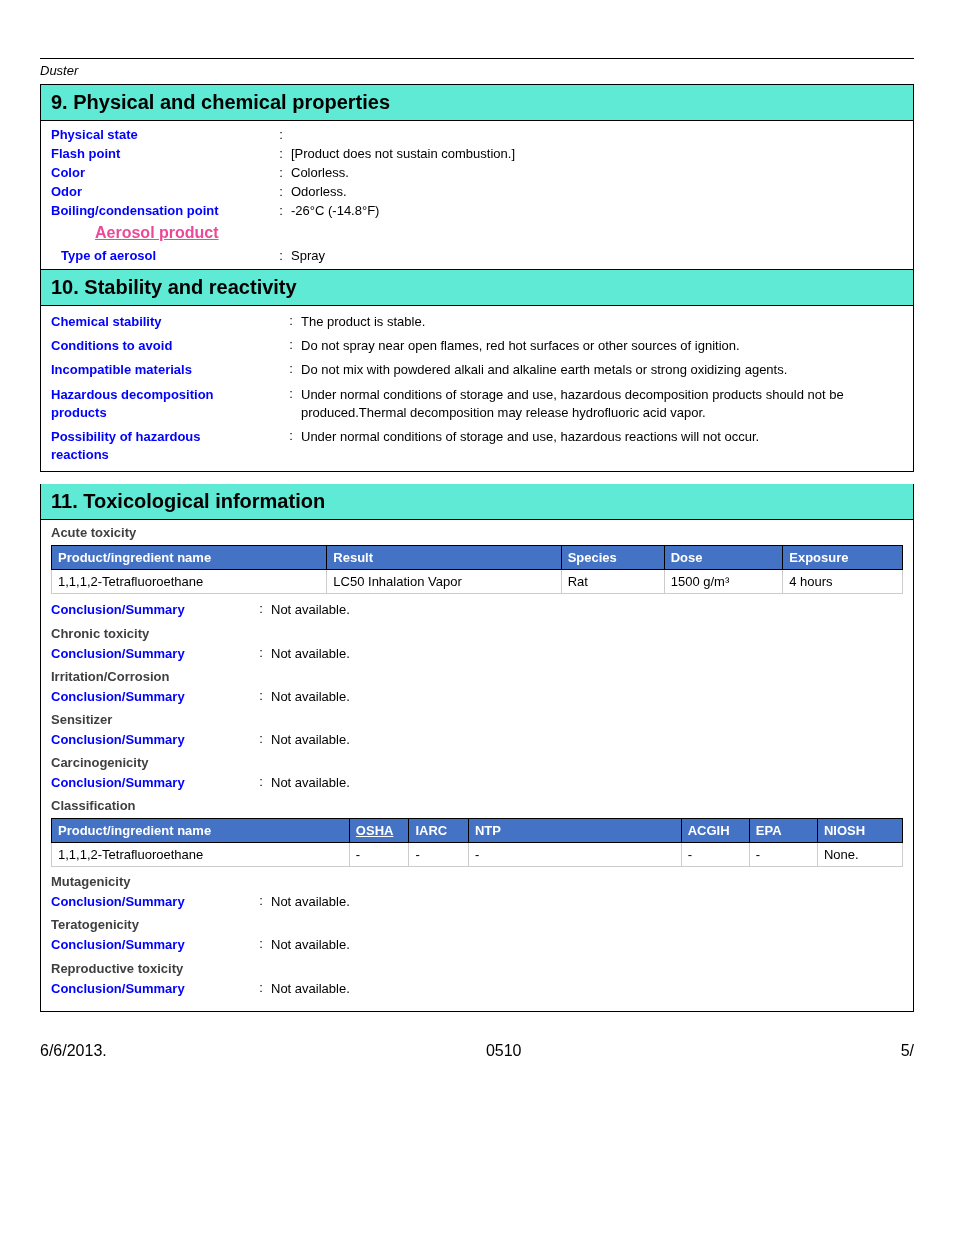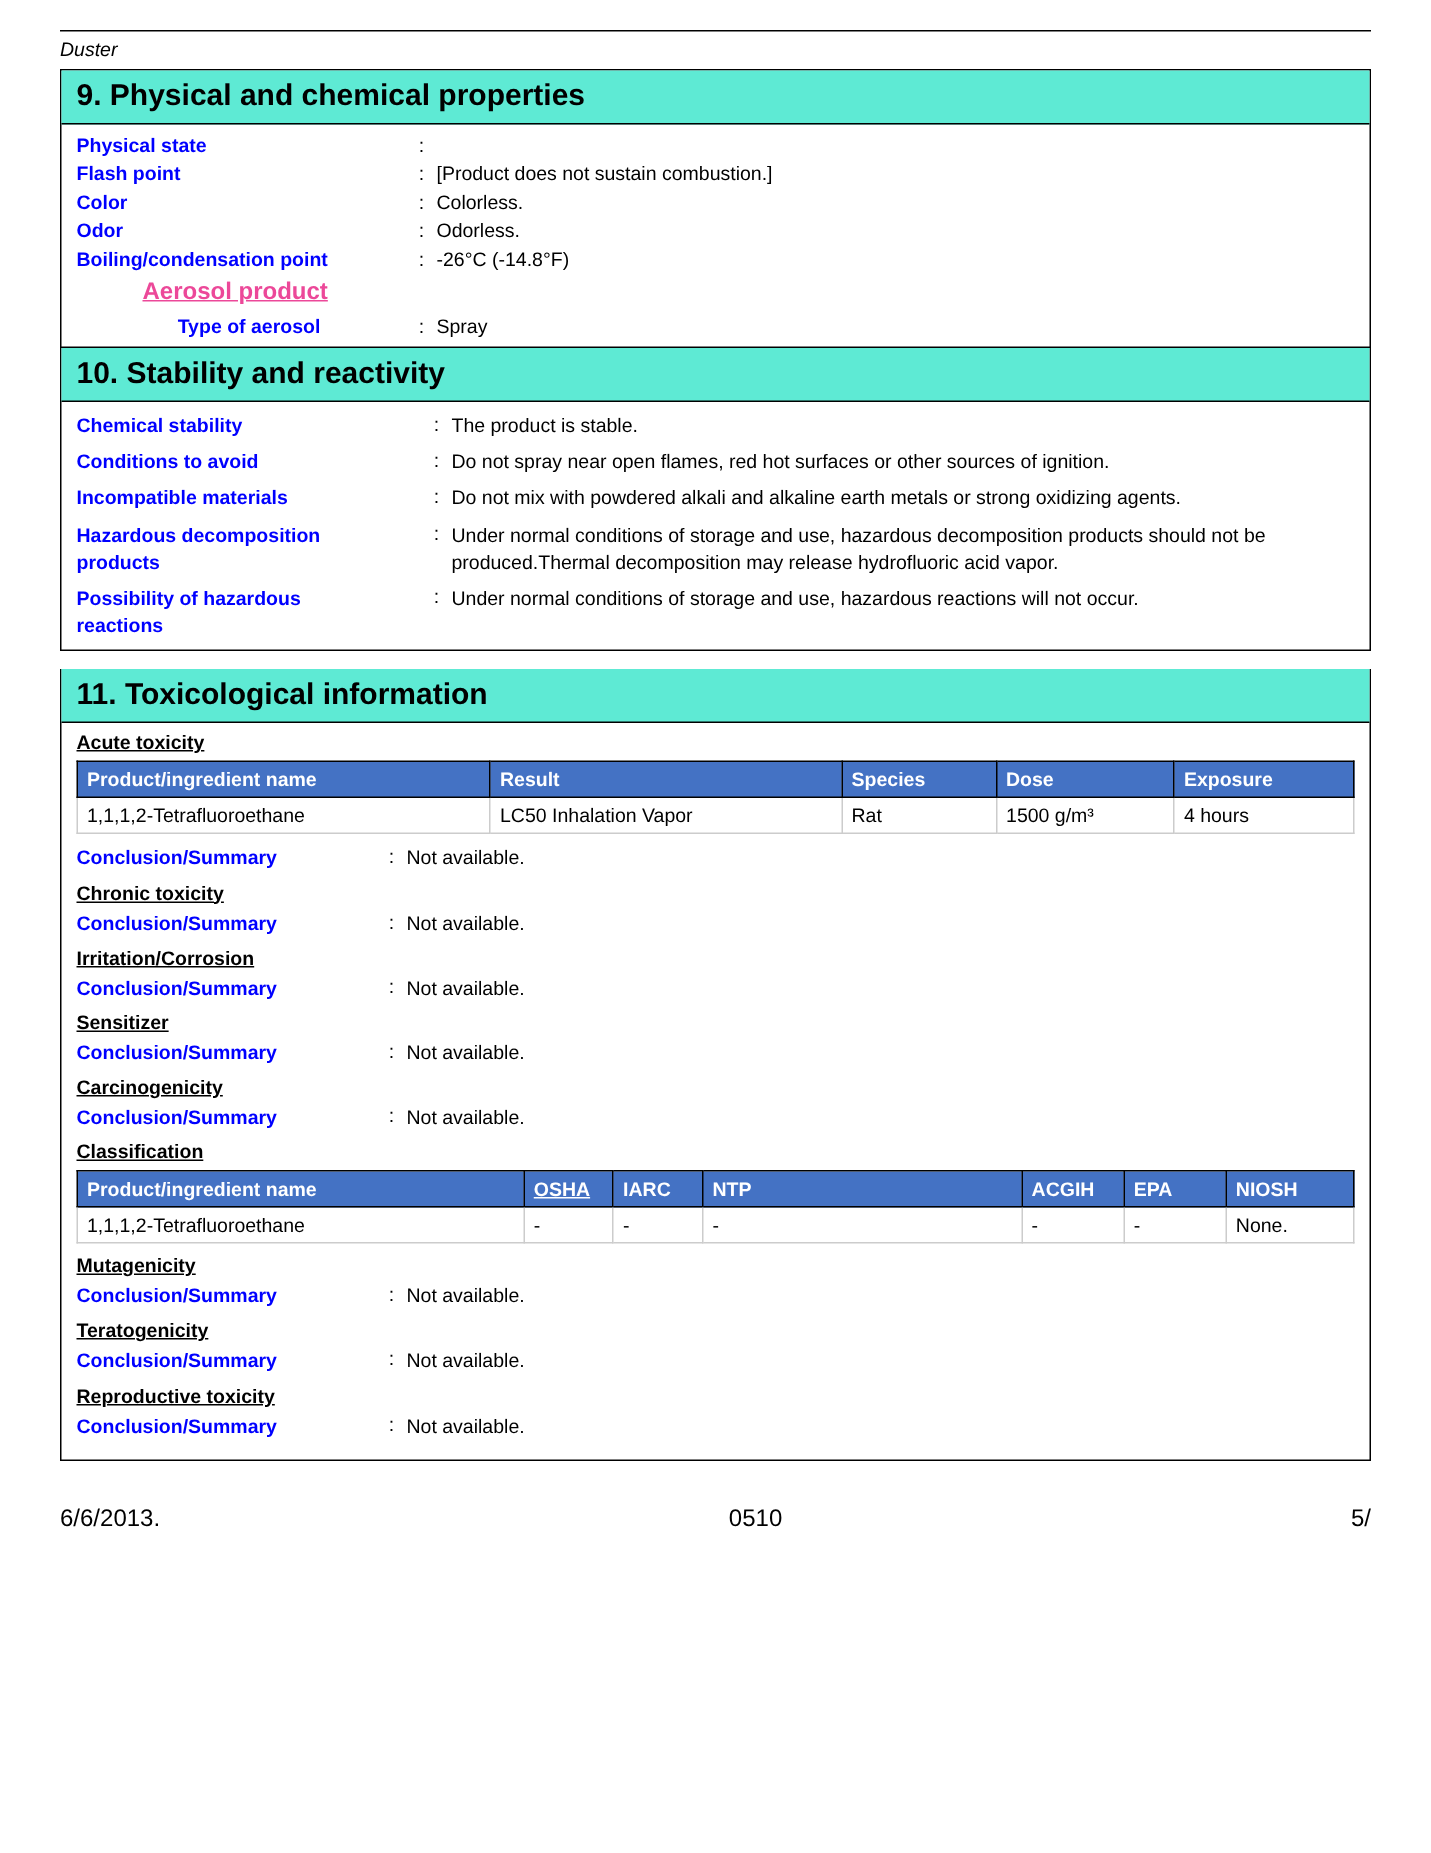--- a/index.html
+++ b/index.html
@@ -11,20 +11,21 @@
       width: 954px;
       min-height: 1235px;
       padding: 20px 40px;
     }
     .document-header {
       font-style: italic;
       font-size: 13px;
       margin-bottom: 6px;
       border-top: 1px solid #000;
       padding-top: 4px;
+      margin-top: 38px;
     }
     .section {
       border: 1px solid #000;
       margin-bottom: 0;
     }
     .section-title {
       font-size: 20px;
       font-weight: bold;
       padding: 6px 10px;
       border-bottom: 1px solid #000;
@@ -48,22 +49,21 @@
     .prop-colon {
       width: 20px;
       min-width: 20px;
       text-align: center;
     }
     .prop-value {
       flex: 1;
       font-size: 13px;
     }
     .subsection-link {
-      color: #000000;
-      text-decoration: underline;
+      color: #404040;
       font-weight: bold;
       font-size: 13px;
       display: inline-block;
       margin: 3px 0 1px 0;
     }
     .tox-table {
       width: 100%;
       border-collapse: collapse;
       margin: 4px 0;
     }
@@ -190,21 +190,21 @@
       <span class="prop-label">Boiling/condensation point</span>
       <span class="prop-colon">:</span>
       <span class="prop-value">-26°C (-14.8°F)</span>
     </div>
 
     <div class="prop-row">
       <span class="aerosol-label">Aerosol product</span>
     </div>
 
     <div class="prop-row">
-      <span class="prop-label" style="color:#00f;font-weight:bold;padding-left:10px;text-align:center;">Type of aerosol</span>
+      <span class="prop-label" style="color:#00f;font-weight:bold;padding-left:10px;">Type of aerosol</span>
       <span class="prop-colon">:</span>
       <span class="prop-value">Spray</span>
     </div>
 
   </div>
 </div>
 
 <div class="section" style="border-top:none;">
   <div class="section-title">10. Stability and reactivity</div>
   <div class="stability-section">

